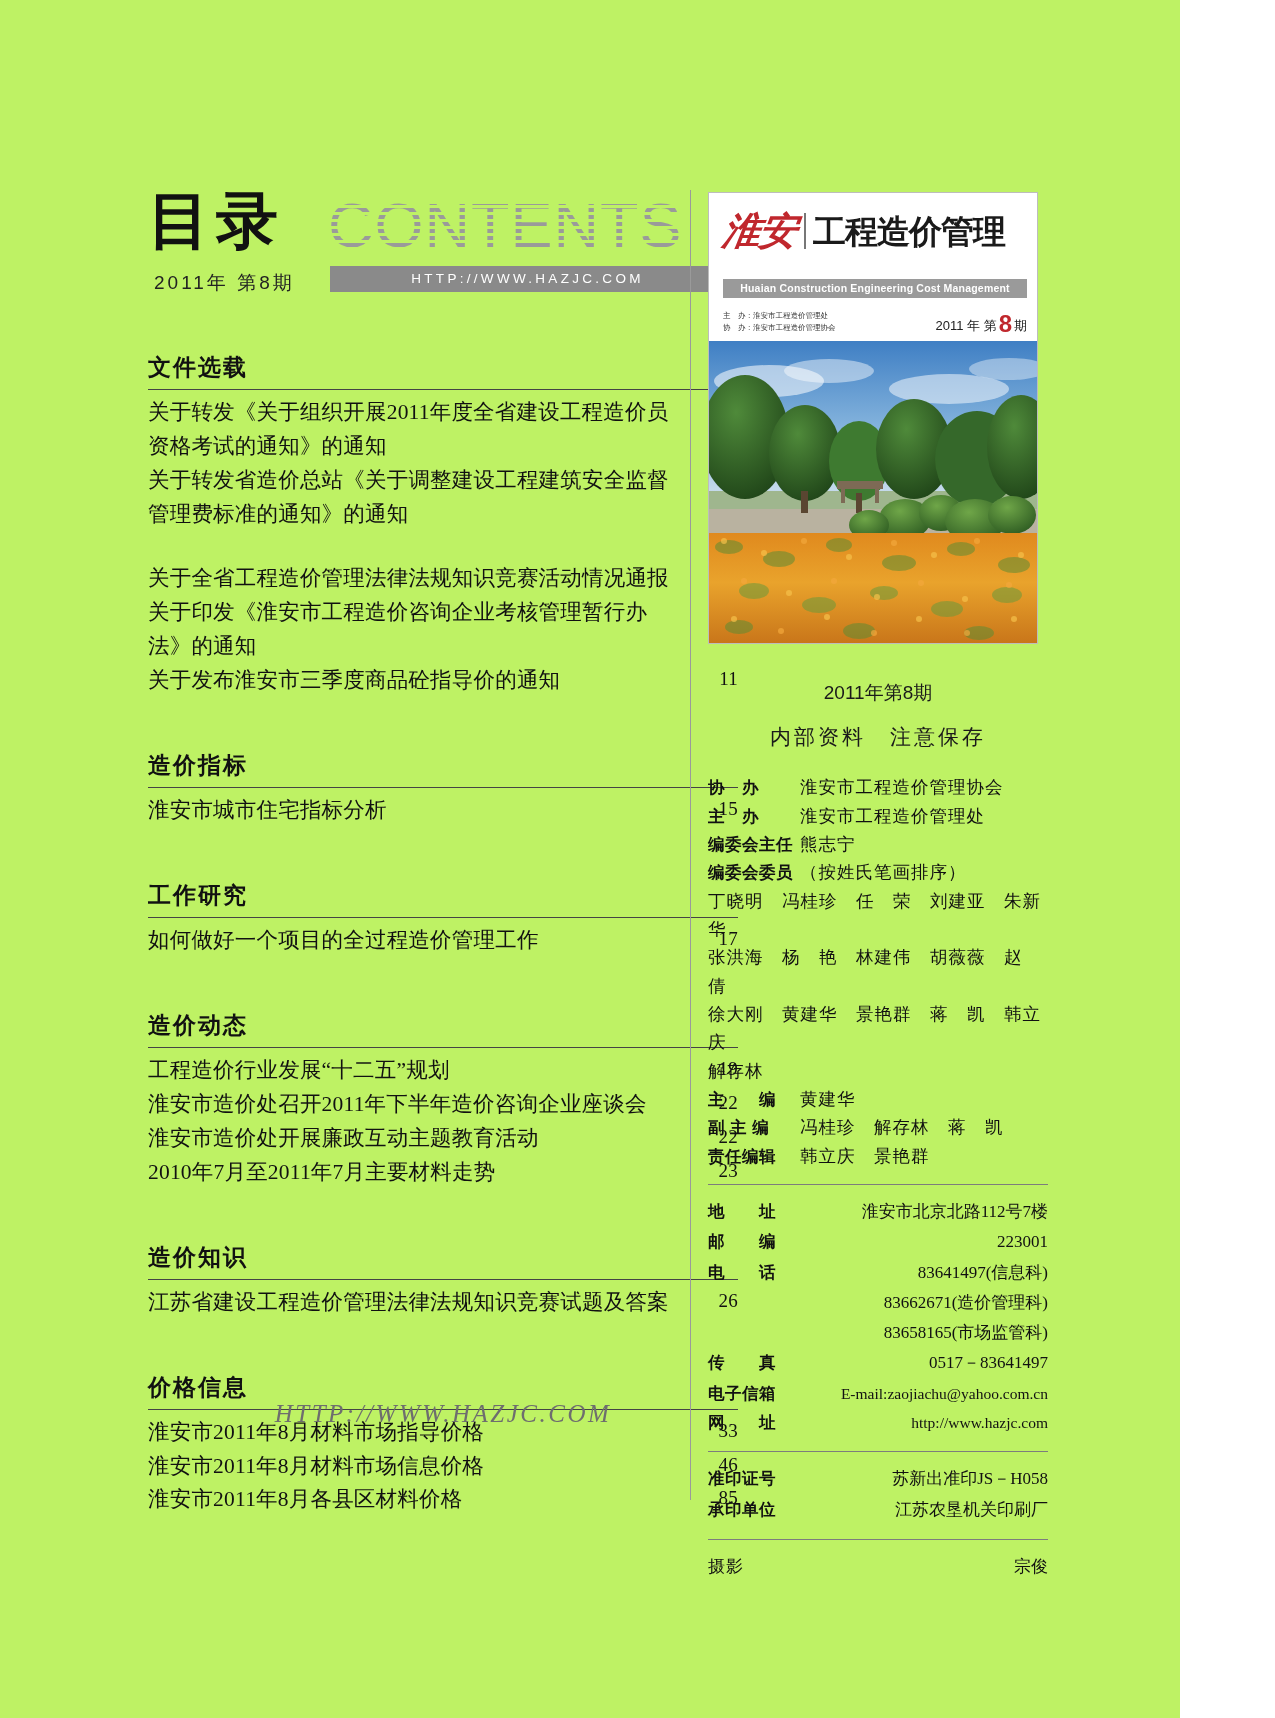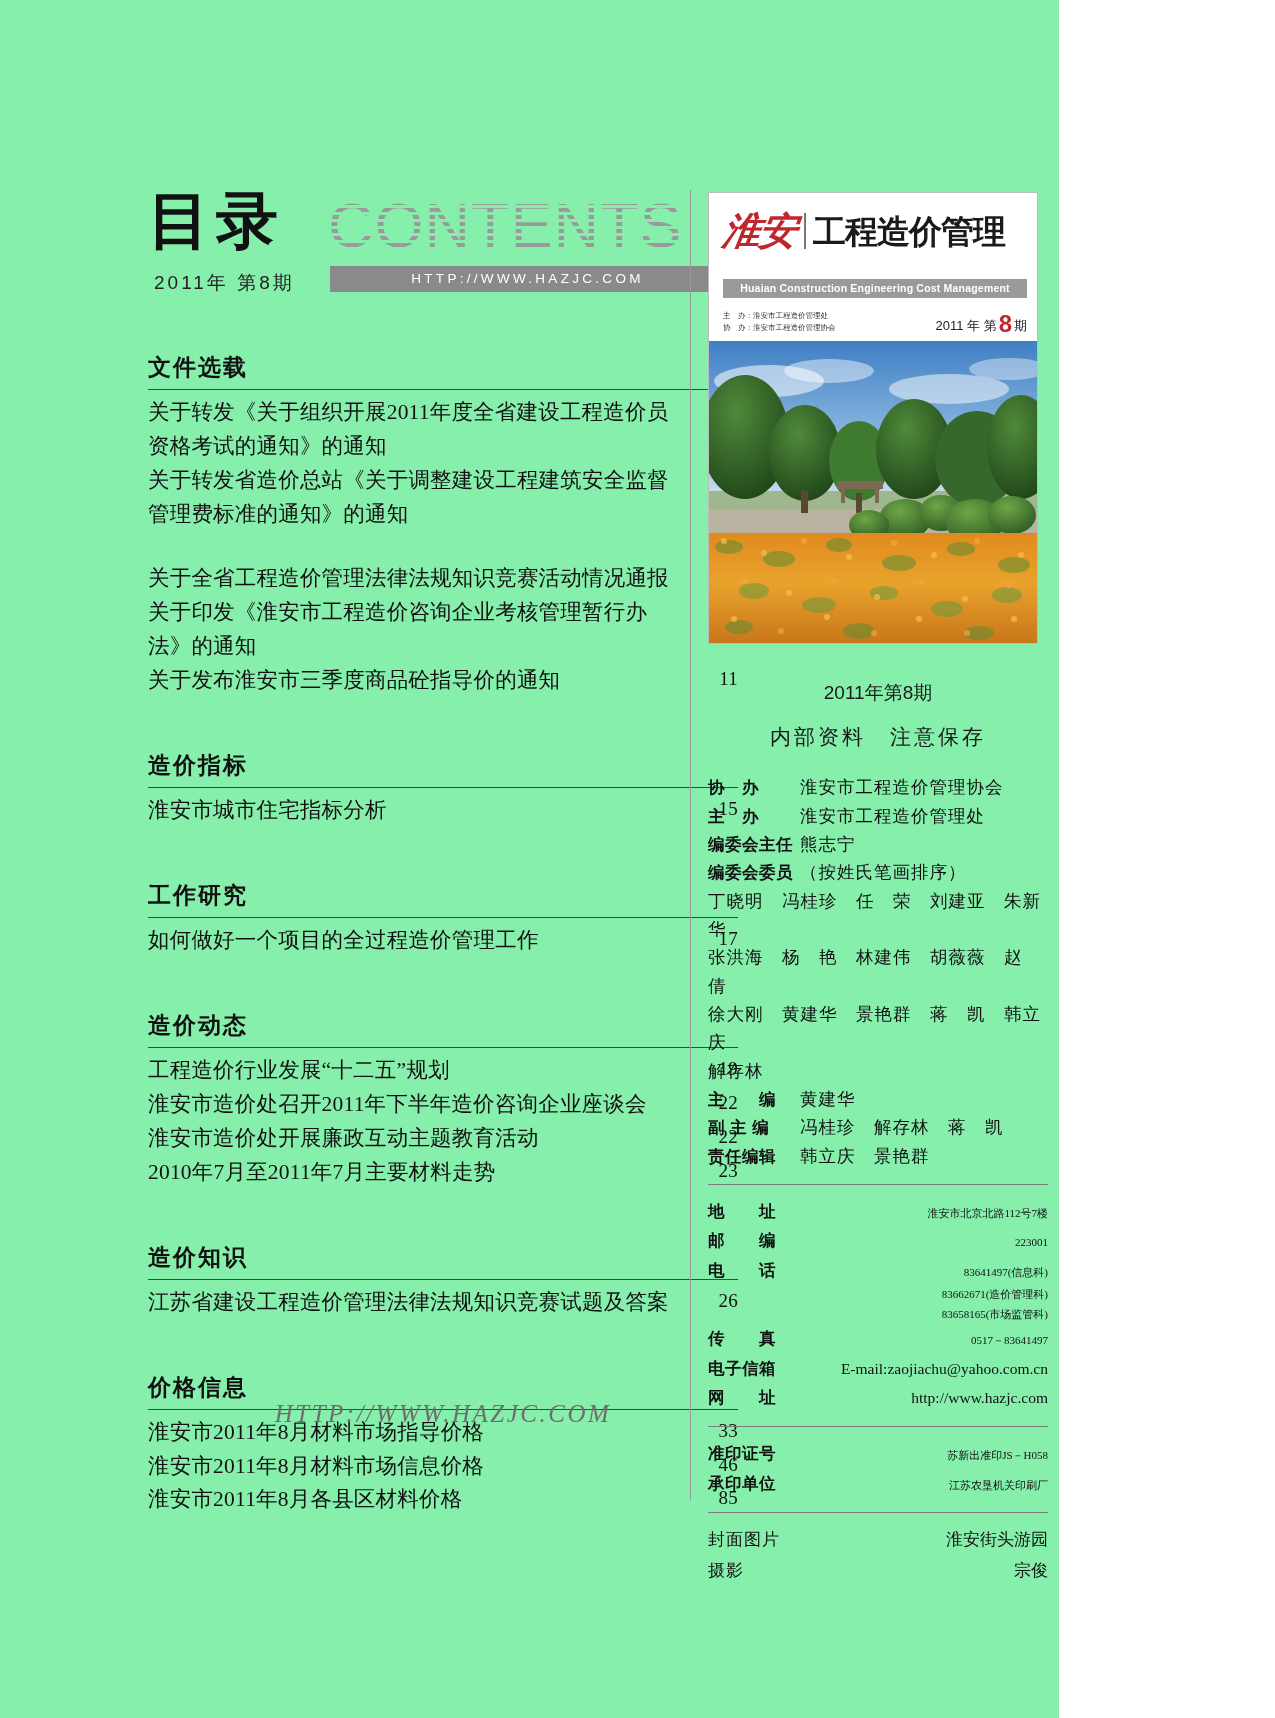--- a/index.html
+++ b/index.html
@@ -3,21 +3,21 @@
 <meta charset="utf-8">
 <style>
   * { box-sizing: border-box; margin: 0; padding: 0; }
   html, body {
     width: 1275px; height: 1718px;
     background: #ffffff;
     font-family: "Liberation Serif", "DejaVu Serif", serif;
     color: #111;
     overflow: hidden;
   }
-  .page { position: relative; width: 1059px; height: 1718px; background: #86efac; }
+  .page { position: relative; width: 1180px; height: 1718px; background: #bef264; }
 
   
   .left-col {
     position: absolute;
     left: 148px; top: 190px;
     width: 590px;
   }
   .masthead { position: relative; height: 120px; }
   .mu-lu {
     position: absolute; left: 0; top: 0;
@@ -218,21 +218,21 @@
 
   
   .c-row { display: flex; align-items: baseline; font-size: 17.5px; line-height: 1.78; }
   .c-label {
     flex: 0 0 100px;
     font-family: "Liberation Sans", sans-serif;
     font-weight: 700;
     font-size: 16.5px;
   }
   .c-label.n { letter-spacing: 0.5px; }
-  .c-val { flex: 1 1 auto; text-align: right; white-space: nowrap; font-size: 11px; }
+  .c-val { flex: 1 1 auto; text-align: right; white-space: nowrap; font-size: 17px; }
   .c-val.small { font-size: 15.5px; }
 
   .foot-row { display: flex; align-items: baseline; font-size: 17.5px; line-height: 1.8; }
   .foot-label { flex: 0 0 100px; font-size: 17px; letter-spacing: 1px; }
   .foot-val { flex: 1 1 auto; text-align: right; font-size: 17px; white-space: nowrap; }
 </style>
 </head>
 <body>
 
 <div class="page">
@@ -555,24 +555,20 @@
       <div class="c-row">
         <div class="c-label n">承印单位</div>
         <div class="c-val">江苏农垦机关印刷厂</div>
       </div>
     </div>
 
     <div class="hr-thin"></div>
 
     <div>
       <div class="foot-row">
-        <div class="foot-label">封面图片</div>
-        <div class="foot-val">淮安街头游园</div>
-      </div>
-      <div class="foot-row">
         <div class="foot-label">摄影</div>
         <div class="foot-val">宗俊</div>
       </div>
     </div>
 
   </div>
 
 </div>
 
 </body></html>

